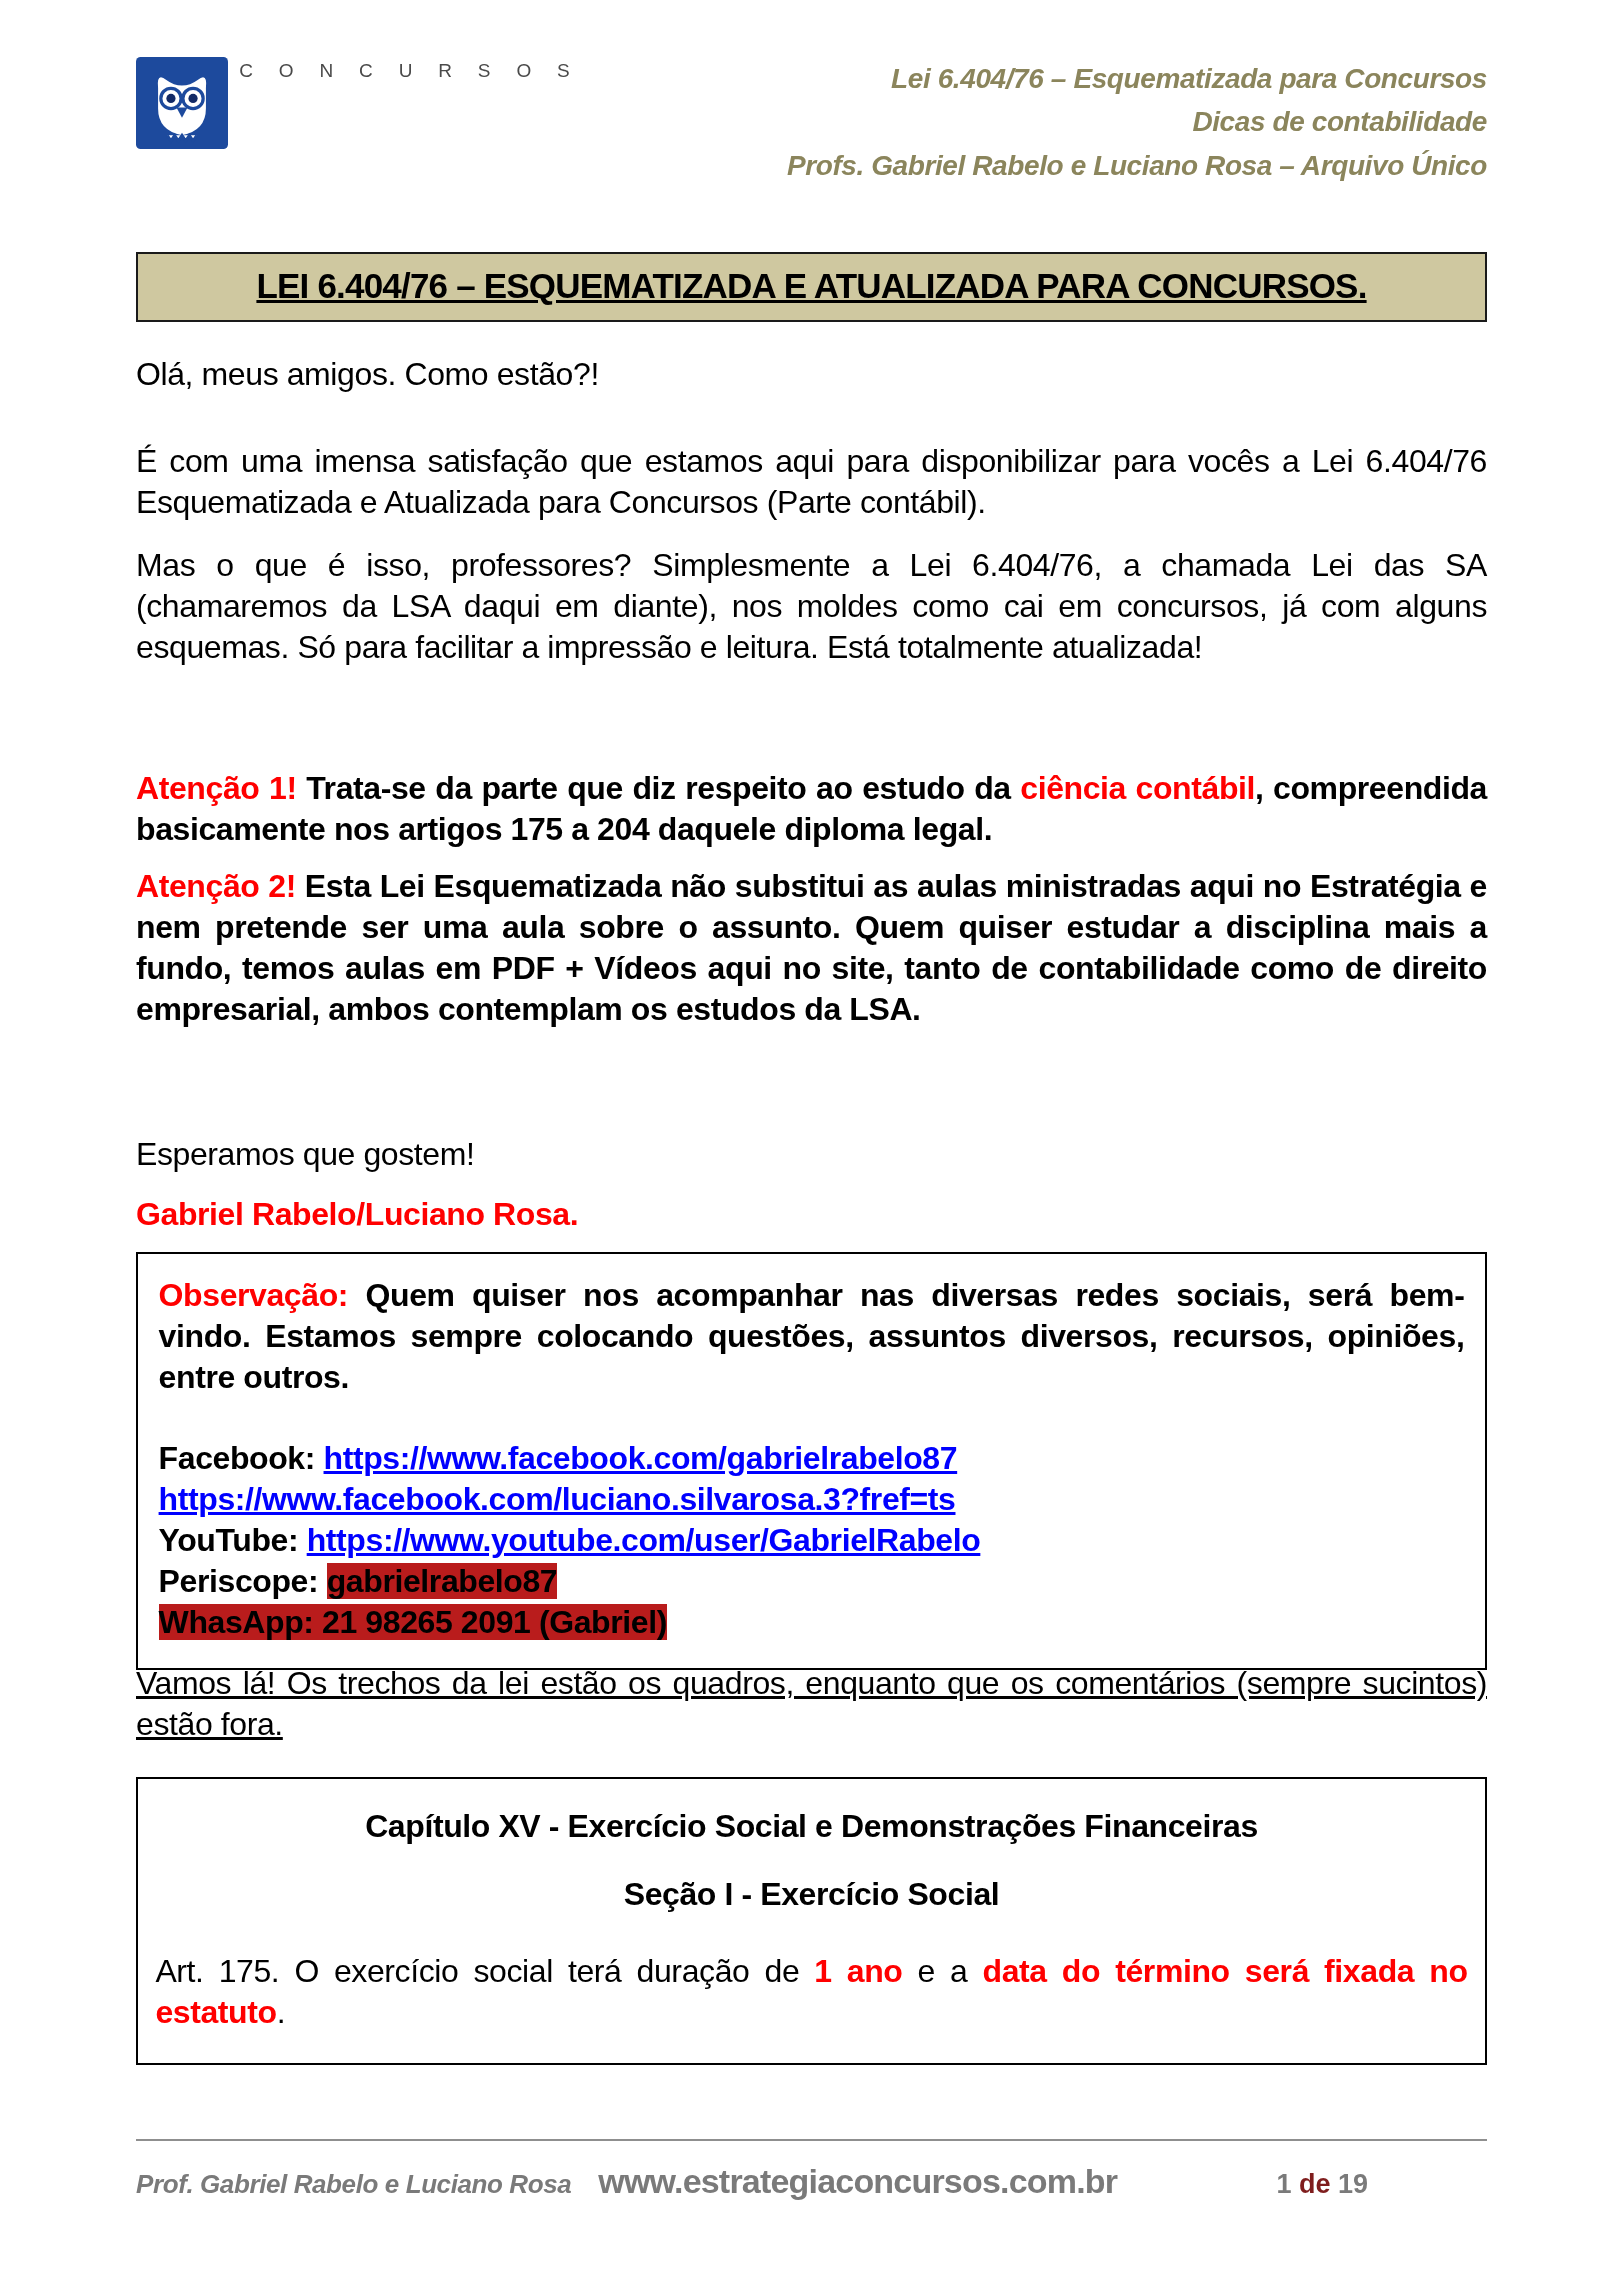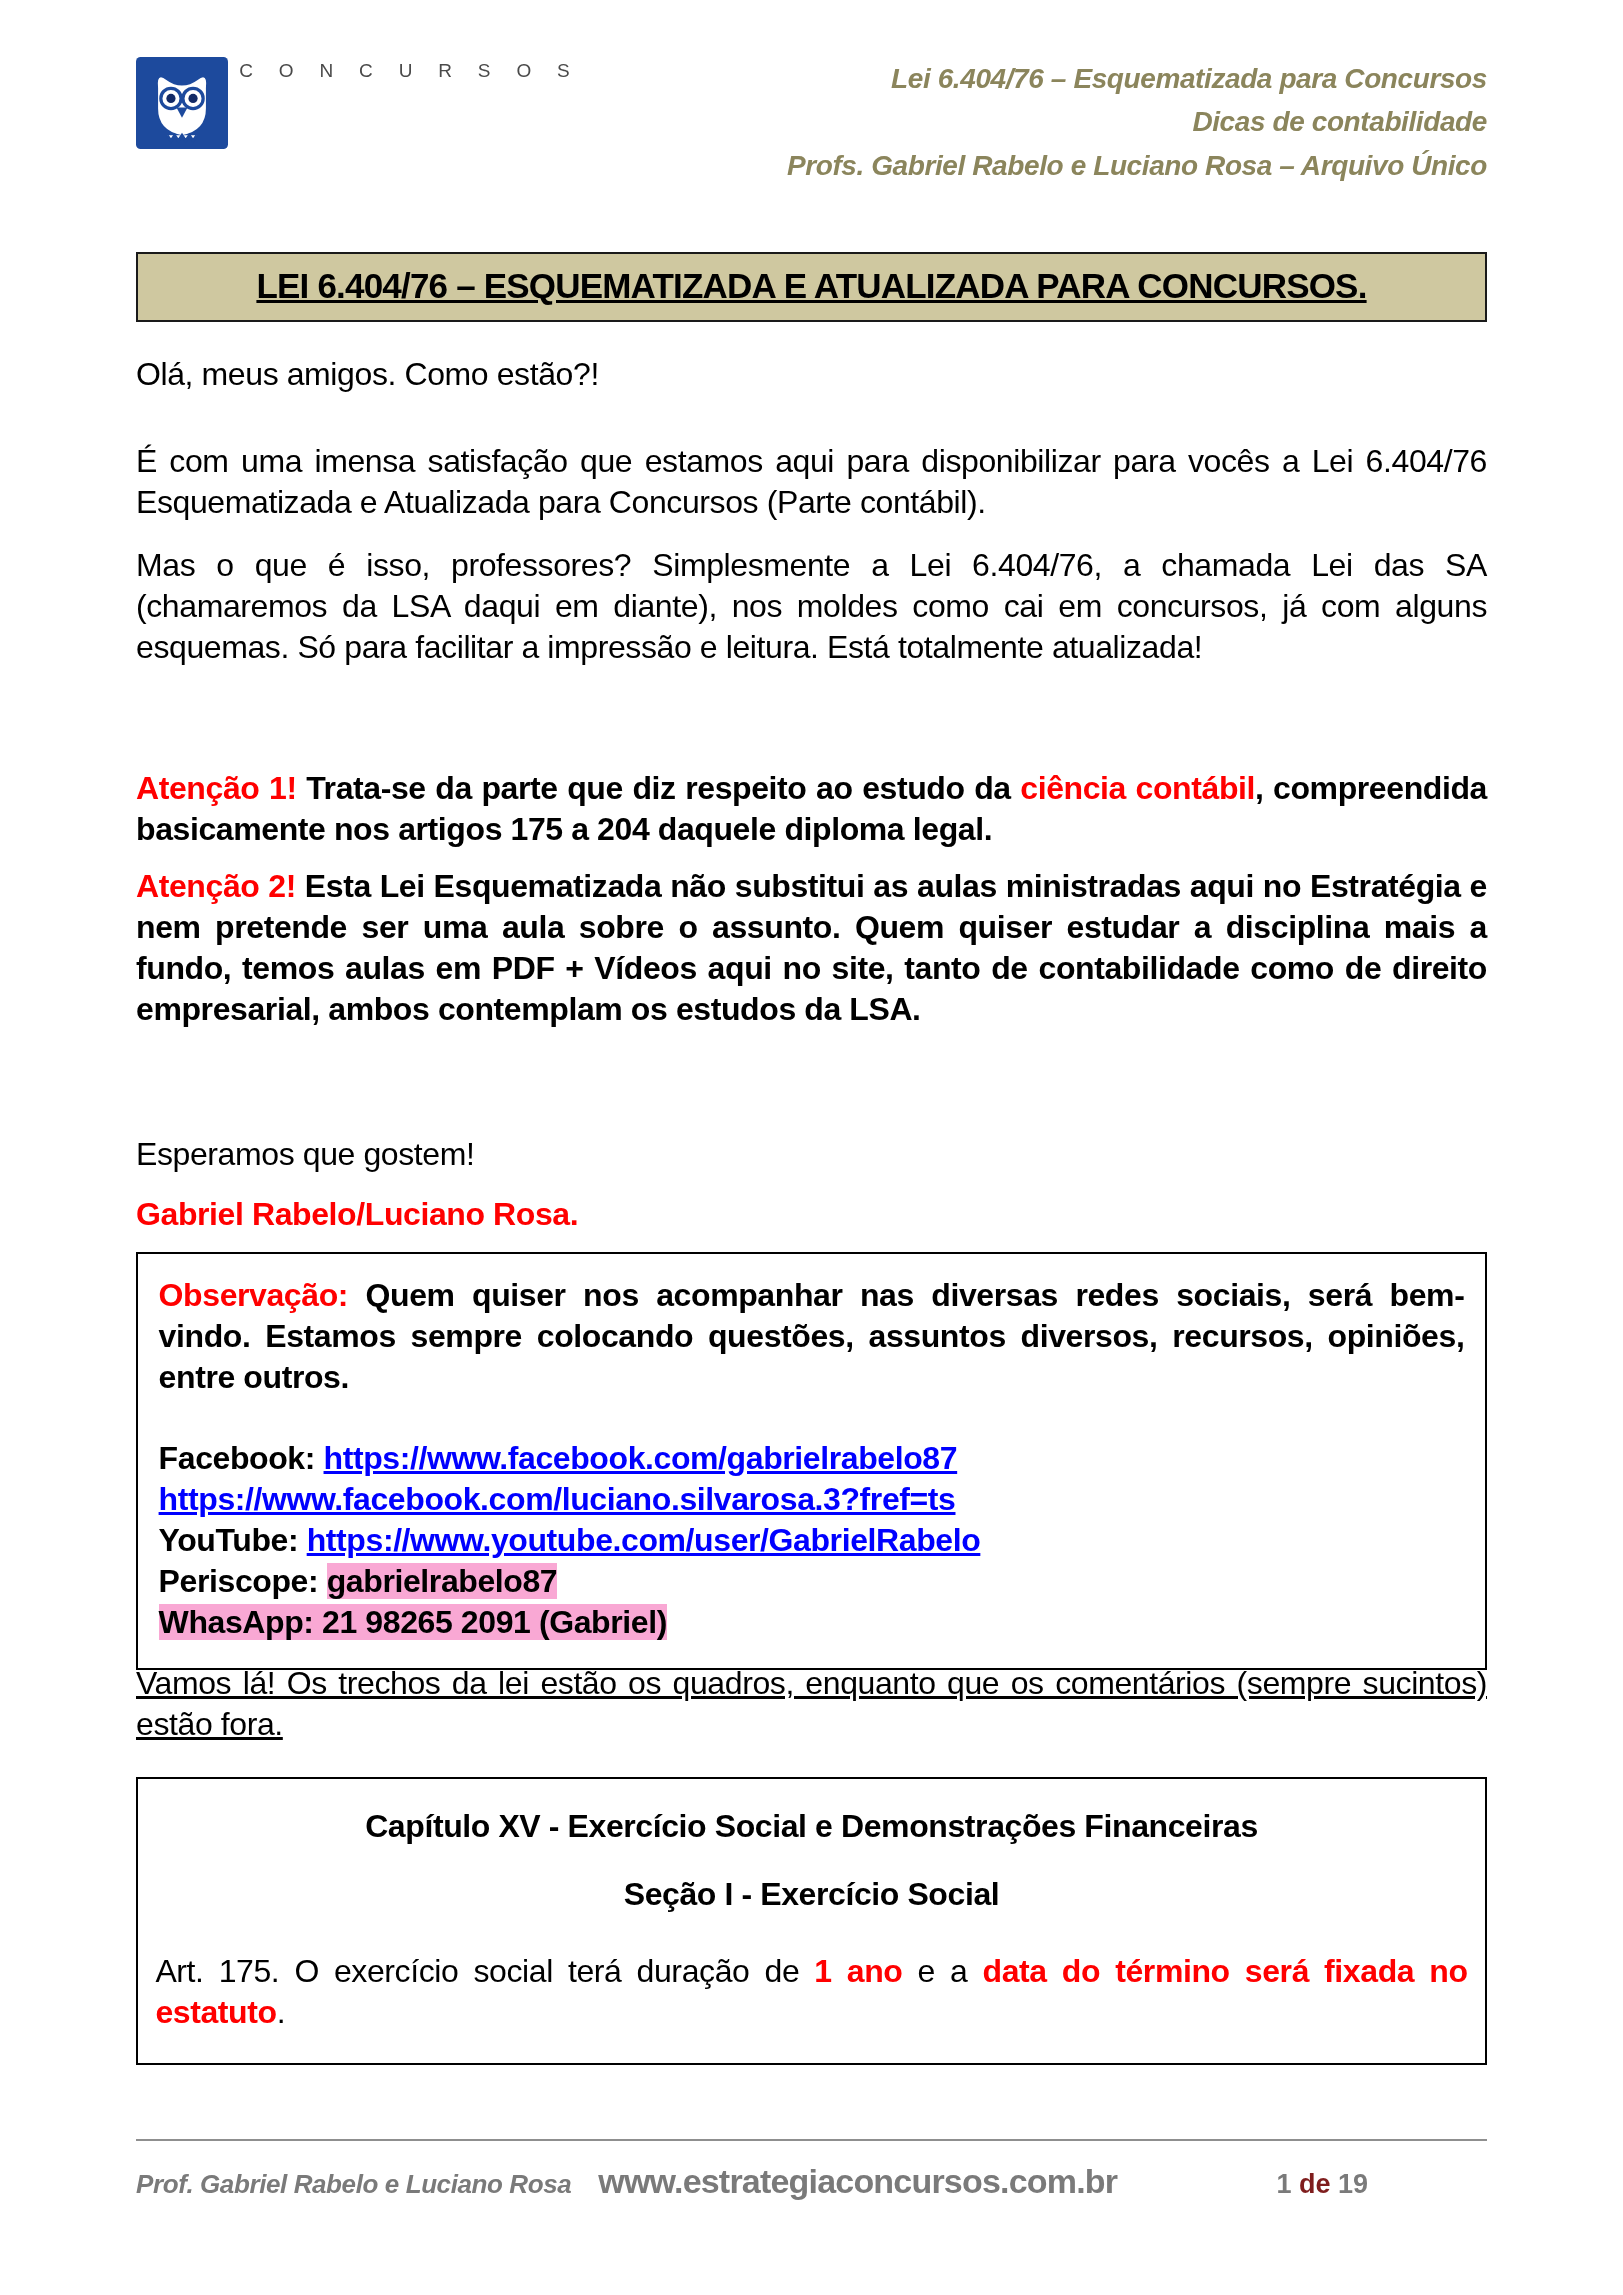--- a/index.html
+++ b/index.html
@@ -42,21 +42,21 @@
   .attn2 { top:866px; }
   .hope { top:1110px;margin-top:24px; }
   .sig  { top:1194px; font-weight:bold; color:#ff0000; }
 
   
   .obs-box { top:1252px; border:2.4px solid #000; padding:20.6px 20.6px 25px; }
   .obs-p { font-size:32px; line-height:41px; letter-spacing:-0.4px; text-align:justify; font-weight:bold; }
   .obs-links { margin-top:40px; }
   .link-line { font-size:32px; line-height:41px; letter-spacing:-0.4px; font-weight:bold; }
   a.doc-link { color:#0000ff; text-decoration:underline; font-weight:bold; }
-  .hl { background:#f9a8d4; }
+  .hl { background:#b91c1c; }
 
   .lets { top:1663px;text-decoration:underline; }
 
   
   .ch-box { top:1777px; border:2.4px solid #000; padding:27px 17.4px 30px; }
   .ch-title, .ch-section { text-align:center; font-weight:bold; font-size:32px; line-height:41px; letter-spacing:-0.4px; }
   .ch-section { margin-top:27px; }
   .ch-art { margin-top:36px; font-size:32px; line-height:41px; letter-spacing:-0.4px; text-align:justify; }
 
   

